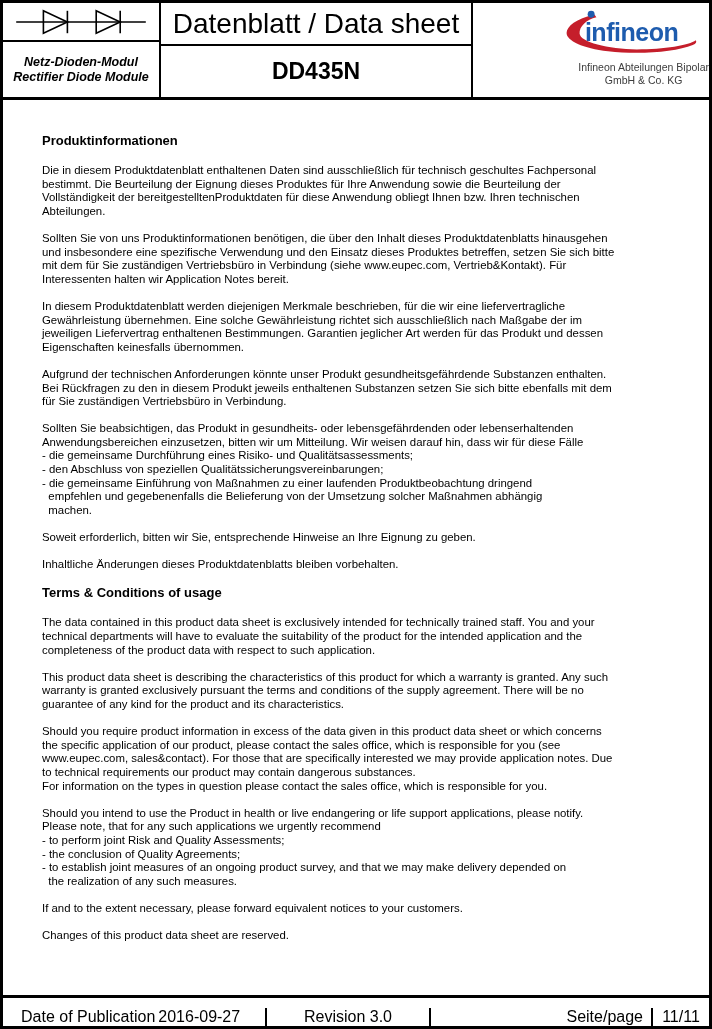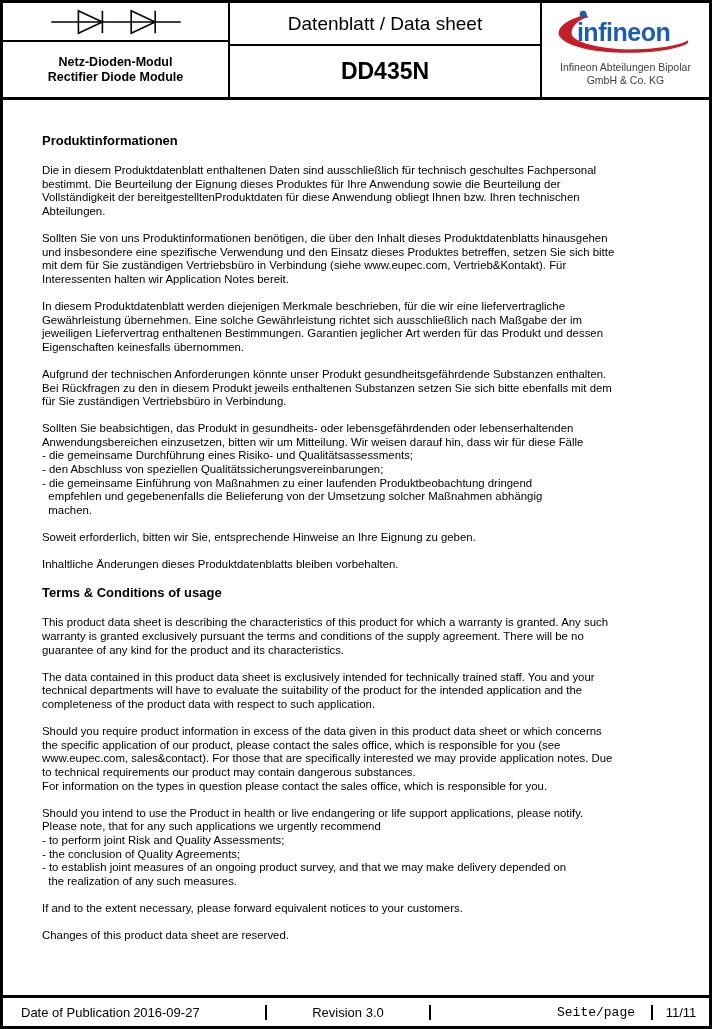--- a/index.html
+++ b/index.html
@@ -10,58 +10,58 @@
     width: 712px; height: 1029px;
     margin: 0 auto;
     background: #ffffff;
     border: 3px solid #000;
     display: flex; flex-direction: column;
   }
 
   
   .header { height: 97px; border-bottom: 3px solid #000; display: flex; flex: none; }
 
-  .h-left { width: 227px; border-right: 2px solid #000; display: flex; flex-direction: column; }
+  .h-left { width: 158px; border-right: 2px solid #000; display: flex; flex-direction: column; font-style: italic; }
   .h-left-top { height: 39px; border-bottom: 2px solid #000;
                 display: flex; align-items: center; justify-content: center; }
   .h-left-bottom { flex: 1; display: flex; flex-direction: column;
                    align-items: center; justify-content: center;
                    font-weight: bold; font-size: 12.5px; line-height: 15px; }
 
   .h-center { width: 312px; border-right: 2px solid #000; display: flex; flex-direction: column; }
-  .h-center-top { height: 43px; border-bottom: 2px solid #000; font-size: 19px;
+  .h-center-top { height: 43px; border-bottom: 2px solid #000; font-size: 28px;
                   display: flex; align-items: center; justify-content: center; }
   .h-center-bottom { flex: 1; font-size: 23px; font-weight: bold;
                      display: flex; align-items: center; justify-content: center; }
 
-  .h-right { flex: 1; display: flex; flex-direction: column; align-items: center;
+  .h-right { flex: 1; display: flex; flex-direction: column; align-items: flex-end;
              justify-content: flex-start; padding-top: 5px; }
   .logo-svg { display: block; }
   .logo-word { fill: var(--logo-blue, #1E5CAE); font-family: "Liberation Sans", sans-serif;
                font-weight: bold; font-size: 26px; letter-spacing: -0.5px; }
   .logo-swoosh { fill: var(--logo-red, #C51E2B); }
   .logo-dot { fill: var(--logo-blue, #1E5CAE); }
   .company { font-size: 10.5px; line-height: 13px; color: #3d3d3d; text-align: center; margin-top: 1px; }
 
   .diode-svg line, .diode-svg polygon { stroke: #000; stroke-width: 2; fill: none; }
 
   
   .doc-body { flex: 1; padding: 33px 24px 0 39px; overflow: hidden; }
   .doc-body h2 { font-size: 13px; font-weight: bold; margin: 0 0 16px 0; }
   .doc-body h2.en { }
   .doc-body p { font-size: 11.4px; line-height: 13.6px; margin: 0 0 13.6px 0; white-space: pre; }
 
   
   .footer { height: 31px; border-top: 3px solid #000; display: flex; flex: none;
-            align-items: center; font-size: 13px; }
+            align-items: flex-end; font-size: 16px; }
   .f-cell { display: flex; align-items: center; }
   .f-date { width: 264px; padding-left: 18px; border-right: 2px solid #000; }
   .f-date .val { margin-left: 3px; }
   .f-rev  { width: 164px; justify-content: center; border-right: 2px solid #000; }
-  .f-pagelabel { width: 222px; justify-content: flex-end; padding-right: 16px; border-right: 2px solid #000; font-family: Liberation Mono, monospace; }
+  .f-pagelabel { width: 222px; justify-content: flex-end; padding-right: 8px; border-right: 2px solid #000; }
   .f-pagenum { flex: 1; justify-content: center; }
 </style>
 </head>
 <body>
 
 <div class="page">
 
   <div class="header">
 
     <div class="h-left">
@@ -128,26 +128,26 @@
 Anwendungsbereichen einzusetzen, bitten wir um Mitteilung. Wir weisen darauf hin, dass wir für diese Fälle
 - die gemeinsame Durchführung eines Risiko- und Qualitätsassessments;
 - den Abschluss von speziellen Qualitätssicherungsvereinbarungen;
 - die gemeinsame Einführung von Maßnahmen zu einer laufenden Produktbeobachtung dringend
   empfehlen und gegebenenfalls die Belieferung von der Umsetzung solcher Maßnahmen abhängig
   machen.</p>
     <p>Soweit erforderlich, bitten wir Sie, entsprechende Hinweise an Ihre Eignung zu geben.</p>
     <p>Inhaltliche Änderungen dieses Produktdatenblatts bleiben vorbehalten.</p>
 
     <h2 class="en">Terms &amp; Conditions of usage</h2>
+    <p>The data contained in this product data sheet is exclusively intended for technically trained staff. You and your
+technical departments will have to evaluate the suitability of the product for the intended application and the
+completeness of the product data with respect to such application.</p>
     <p>This product data sheet is describing the characteristics of this product for which a warranty is granted. Any such
 warranty is granted exclusively pursuant the terms and conditions of the supply agreement. There will be no
 guarantee of any kind for the product and its characteristics.</p>
-    <p>The data contained in this product data sheet is exclusively intended for technically trained staff. You and your
-technical departments will have to evaluate the suitability of the product for the intended application and the
-completeness of the product data with respect to such application.</p>
     <p>Should you require product information in excess of the data given in this product data sheet or which concerns
 the specific application of our product, please contact the sales office, which is responsible for you (see
 www.eupec.com, sales&amp;contact). For those that are specifically interested we may provide application notes. Due
 to technical requirements our product may contain dangerous substances.
 For information on the types in question please contact the sales office, which is responsible for you.</p>
     <p>Should you intend to use the Product in health or live endangering or life support applications, please notify.
 Please note, that for any such applications we urgently recommend
 - to perform joint Risk and Quality Assessments;
 - the conclusion of Quality Agreements;
 - to establish joint measures of an ongoing product survey, and that we may make delivery depended on

